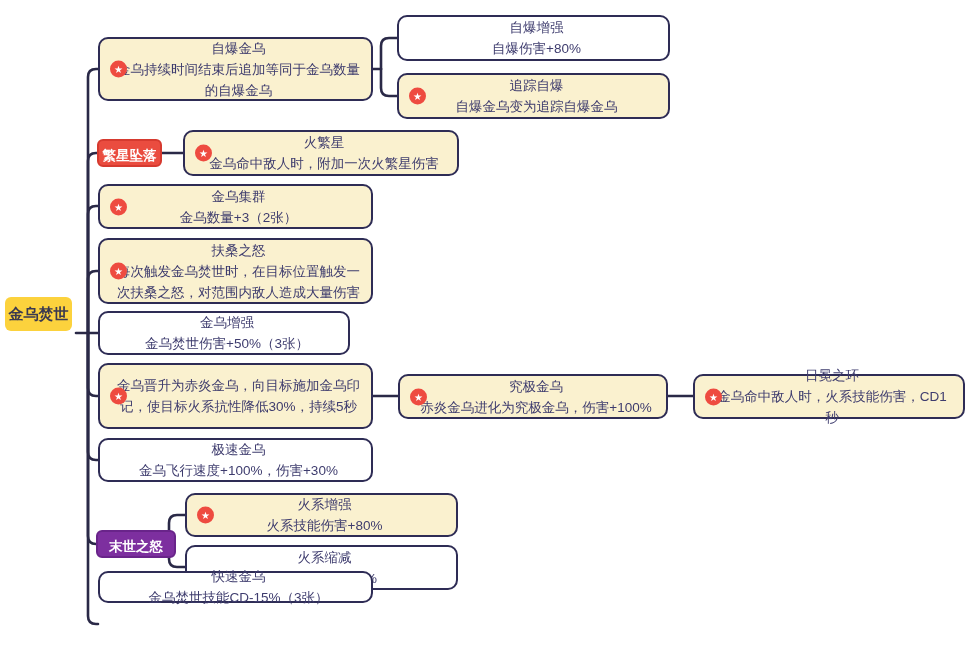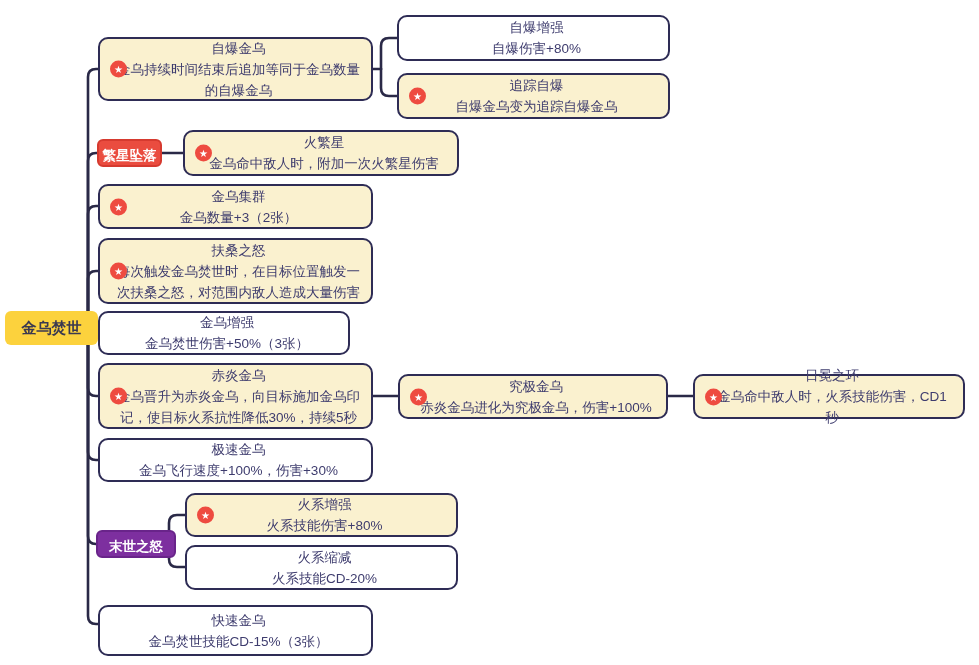--- a/index.html
+++ b/index.html
@@ -85,21 +85,21 @@
   <path class="edge" d="M 162 153 H 183"></path>
 
   <path class="edge" d="M 372 396 H 398"></path>
   <path class="edge" d="M 668 396 H 693"></path>
 
   <path class="edge" d="M 161 544 H 169"></path>
   <path class="edge" d="M 169 544 V 523 Q 169 515 177 515 H 185"></path>
   <path class="edge" d="M 169 544 V 559 Q 169 567 177 567 H 185"></path>
 </svg>
 
-<div class="root-node" style="left:5px;top:311px;width:93px;height:34px">
+<div class="root-node" style="left:5px;top:297px;width:67px;height:34px">
   <span>金乌焚世</span>
 </div>
 
 <div class="node" style="left:98px;top:37px;width:275px;height:64px">
   <span class="badge">★</span>
   <div class="txt">
     <div class="node-title">自爆金乌</div>
     <div class="node-desc">金乌持续时间结束后追加等同于金乌数量的自爆金乌</div>
   </div>
 </div>
@@ -150,21 +150,20 @@
 <div class="node white" style="left:98px;top:311px;width:252px;height:44px">
   <div class="txt">
     <div class="node-title">金乌增强</div>
     <div class="node-desc">金乌焚世伤害+50%（3张）</div>
   </div>
 </div>
 
 <div class="node" style="left:98px;top:363px;width:275px;height:66px">
   <span class="badge">★</span>
   <div class="txt">
-    <div class="node-title">赤炎金乌</div>
     <div class="node-desc">金乌晋升为赤炎金乌，向目标施加金乌印记，使目标火系抗性降低30%，持续5秒</div>
   </div>
 </div>
 
 <div class="node" style="left:398px;top:374px;width:270px;height:45px">
   <span class="badge">★</span>
   <div class="txt">
     <div class="node-title">究极金乌</div>
     <div class="node-desc">赤炎金乌进化为究极金乌，伤害+100%</div>
   </div>
@@ -197,18 +196,18 @@
   <span>末世之怒</span>
 </div>
 
 <div class="node white" style="left:185px;top:545px;width:273px;height:45px">
   <div class="txt">
     <div class="node-title">火系缩减</div>
     <div class="node-desc">火系技能CD-20%</div>
   </div>
 </div>
 
-<div class="node white" style="left:98px;top:605px;width:275px;height:51px">
+<div class="node white" style="left:98px;top:571px;width:275px;height:32px">
   <div class="txt">
     <div class="node-title">快速金乌</div>
     <div class="node-desc">金乌焚世技能CD-15%（3张）</div>
   </div>
 </div>
 
 </body></html>

